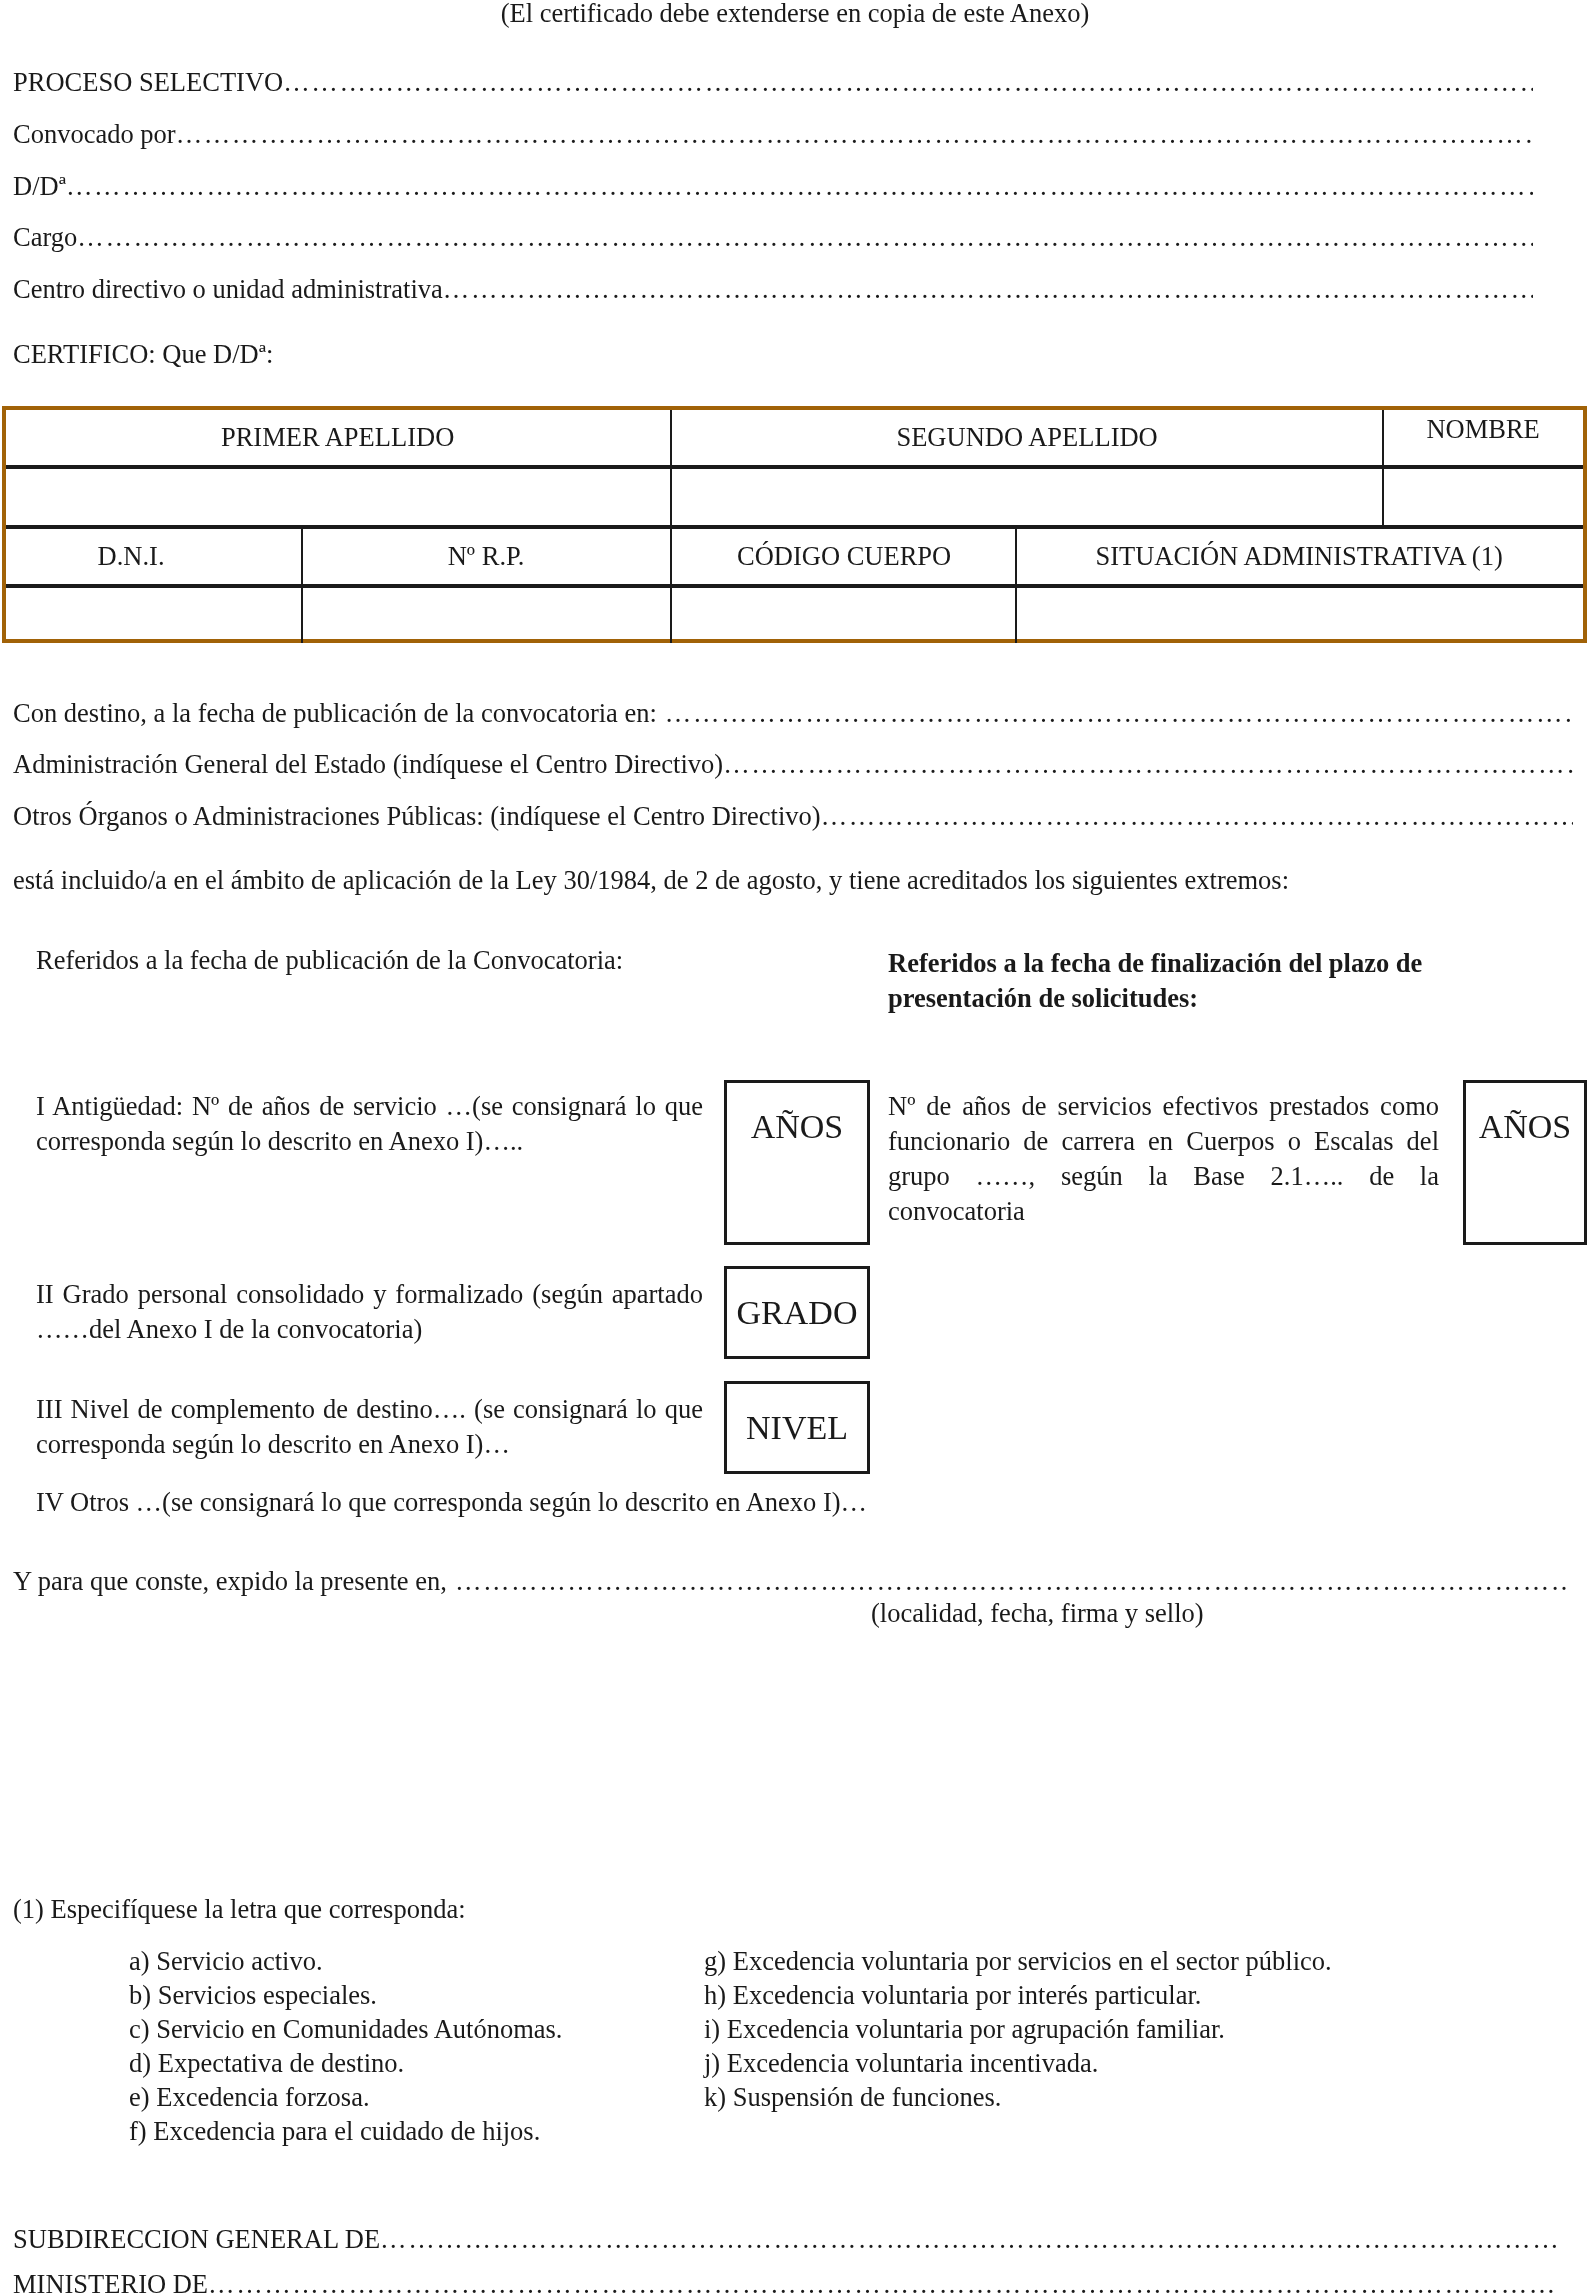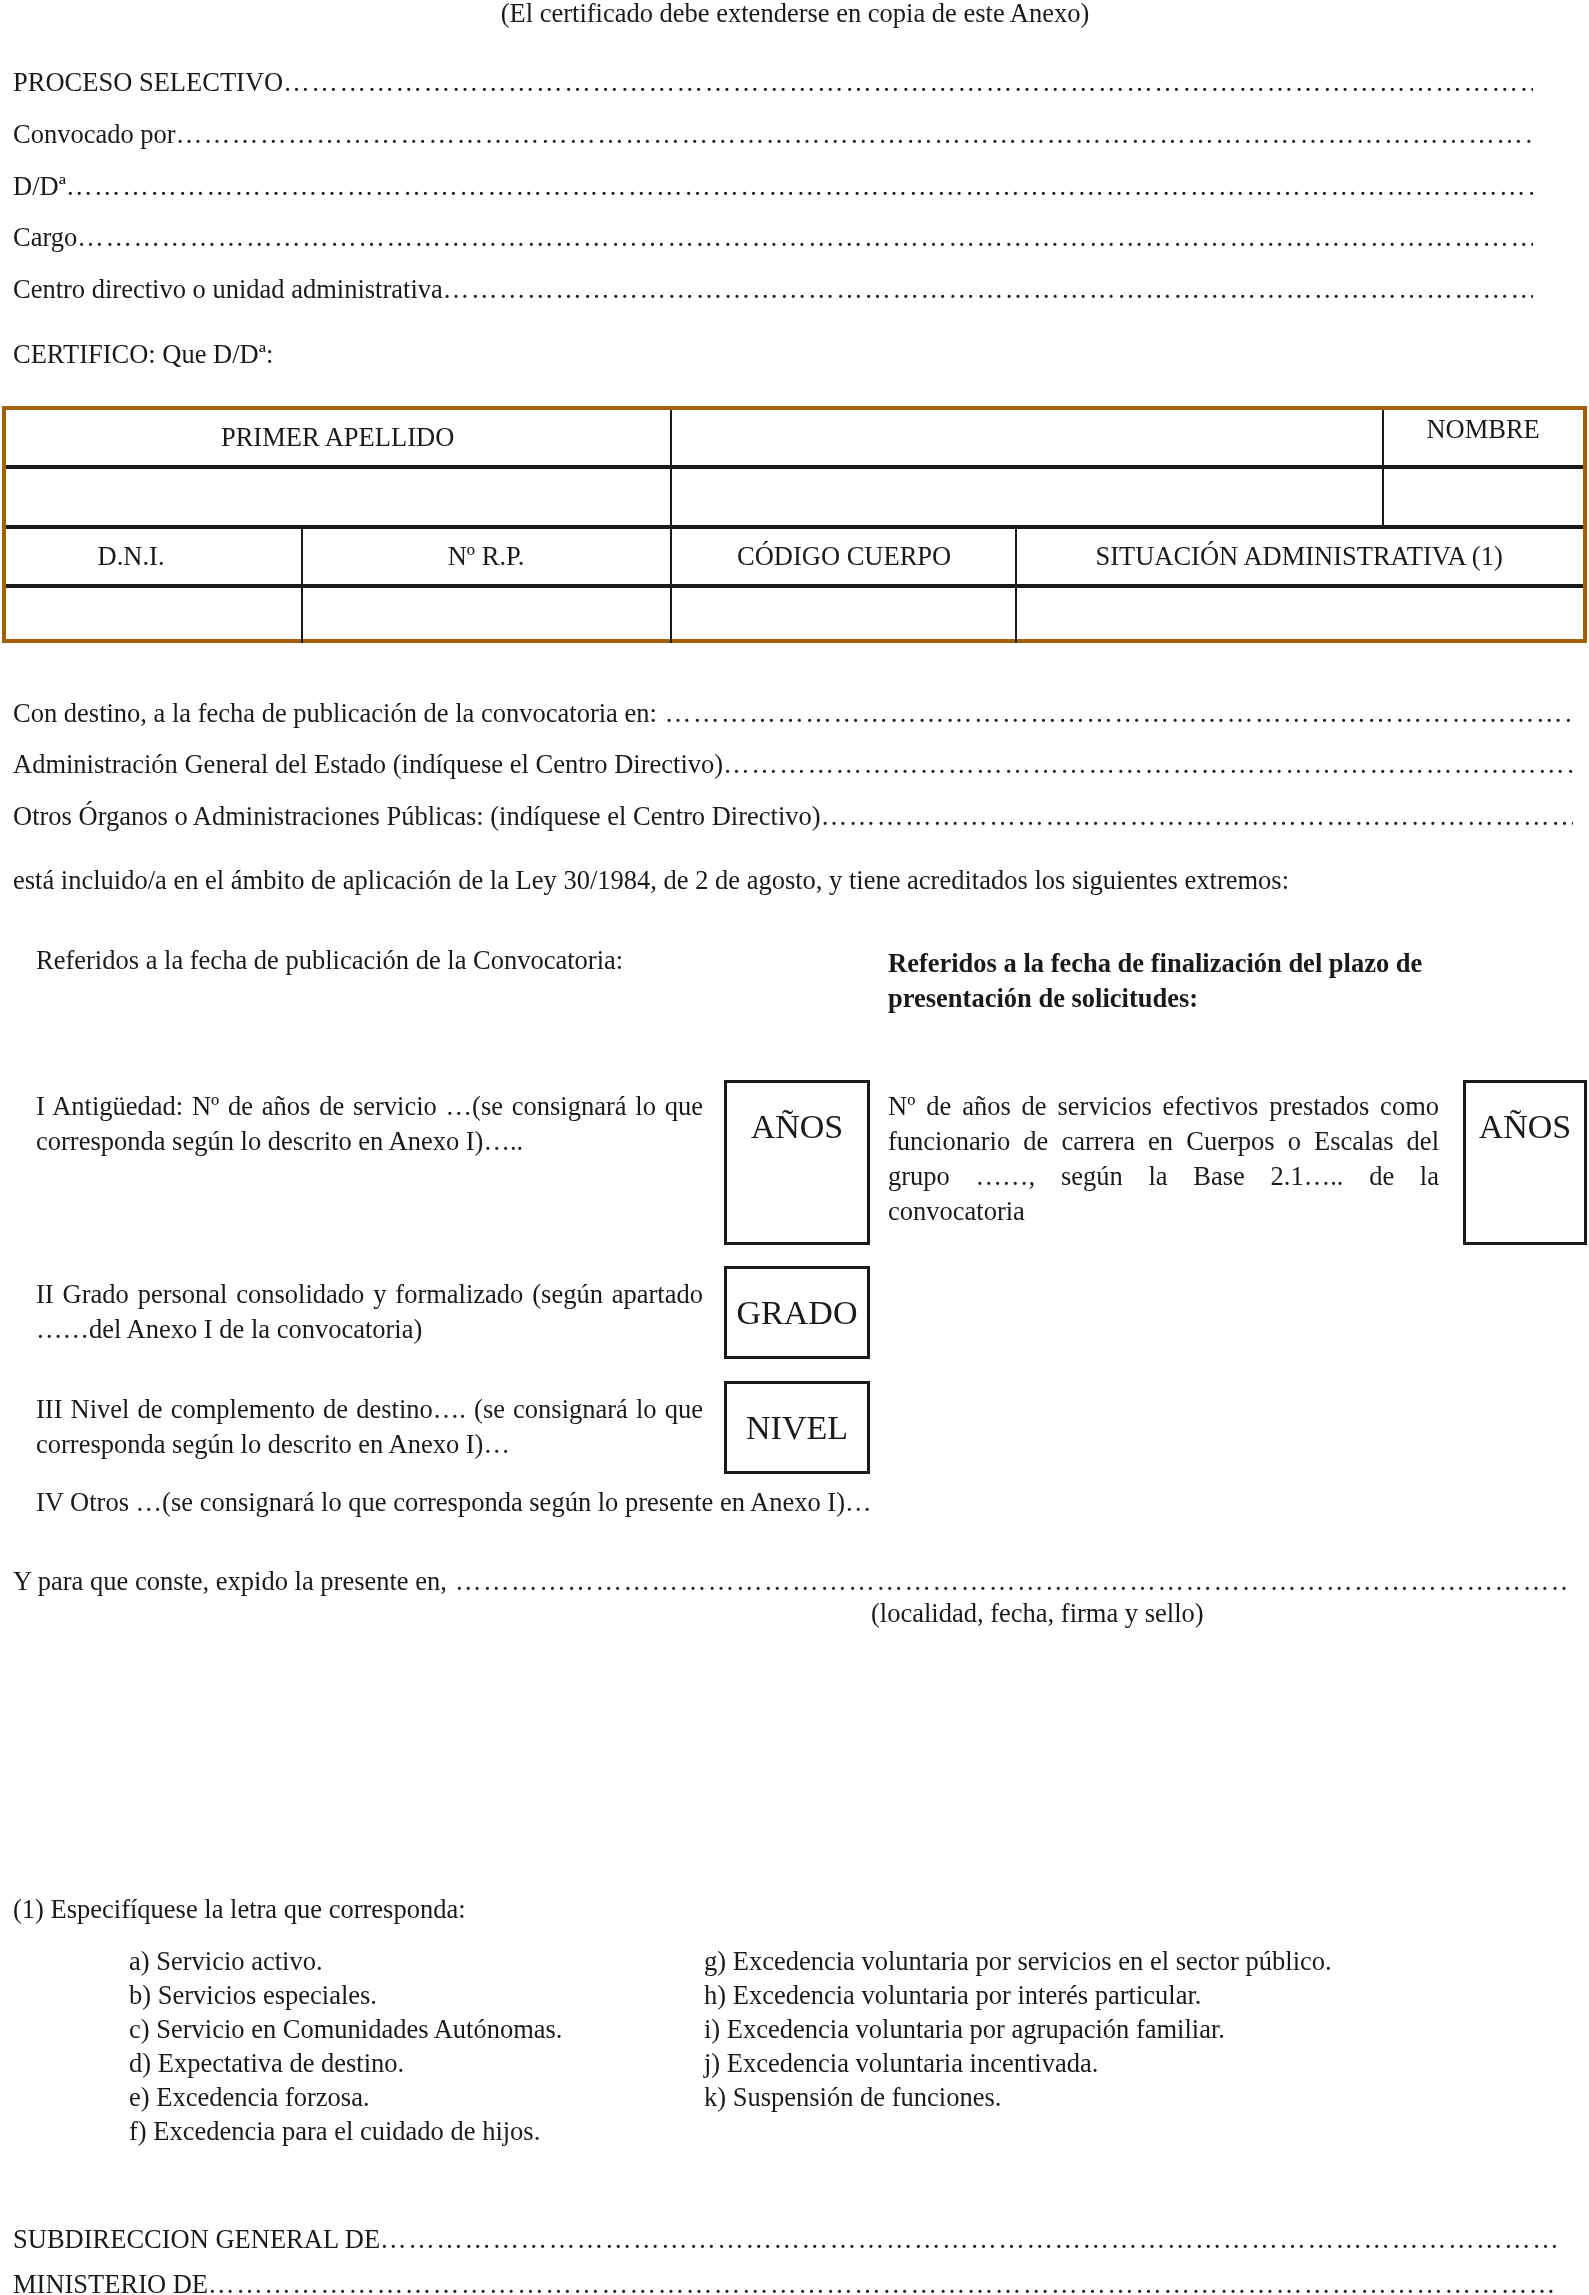--- a/index.html
+++ b/index.html
@@ -51,20 +51,21 @@
   <div class="hline" style="top:55px;"></div>
   <div class="hline" style="top:115px;"></div>
   <div class="hline" style="top:174px;"></div>
   <div class="vline" style="left:664px;top:0;height:115px;"></div>
   <div class="vline" style="left:1376px;top:0;height:115px;"></div>
   <div class="vline" style="left:295px;top:115px;height:118px;"></div>
   <div class="vline" style="left:664px;top:115px;height:118px;"></div>
   <div class="vline" style="left:1009px;top:115px;height:118px;"></div>
 
   <div class="cell" style="left:0;top:0;width:664px;height:55px;">PRIMER APELLIDO</div>
+  <div class="cell" style="left:667px;top:0;width:709px;height:55px;">SEGUNDO APELLIDO</div>
   <div class="cell" style="left:1378px;top:0;width:199px;height:39px;">NOMBRE</div>
 
   <div class="cell" style="left:0;top:59px;width:664px;height:55px;"></div>
   <div class="cell" style="left:667px;top:59px;width:709px;height:55px;"></div>
   <div class="cell" style="left:1378px;top:59px;width:199px;height:55px;"></div>
 
   <div class="cell" style="left:0;top:119px;width:251px;height:55px;">D.N.I.</div>
   <div class="cell" style="left:297px;top:119px;width:367px;height:55px;">Nº R.P.</div>
   <div class="cell" style="left:667px;top:119px;width:343px;height:55px;">CÓDIGO CUERPO</div>
   <div class="cell" style="left:1011px;top:119px;width:565px;height:55px;">SITUACIÓN ADMINISTRATIVA (1)</div>
@@ -106,21 +107,21 @@
 <div class="just" style="left:36px;top:1277px;width:667px;">II Grado personal consolidado y formalizado (según apartado ……del Anexo I de la convocatoria)</div>
 <div class="box" style="left:724px;top:1266px;width:146px;height:93px;">
   <span>GRADO</span>
 </div>
 
 <div class="just" style="left:36px;top:1392px;width:667px;">III Nivel de complemento de destino…. (se consignará lo que corresponda según lo descrito en Anexo I)…</div>
 <div class="box" style="left:724px;top:1381px;width:146px;height:93px;">
   <span>NIVEL</span>
 </div>
 
-<div class="abs" style="left:36px;top:1489px;">IV Otros …(se consignará lo que corresponda según lo presente en Anexo I)…</div>
+<div class="abs" style="left:36px;top:1489px;">IV Otros …(se consignará lo que corresponda según lo descrito en Anexo I)…</div>
 
 <div class="lead" style="left:13px;width:1557px;top:1566px;">
   <span>Y para que conste, expido la presente en,</span>
   <span class="dots" style="margin-left:8px;">……………………………………………………………………………………………………………………………………………………………………………………………………………………………………</span>
 </div>
 <div class="abs" style="left:871px;top:1600px;">(localidad, fecha, firma y sello)</div>
 
 <div class="abs" style="left:13px;top:1896px;">(1) Especifíquese la letra que corresponda:</div>
 <div class="list" style="left:129px;top:1944px;">
   <div>a) Servicio activo.</div>

